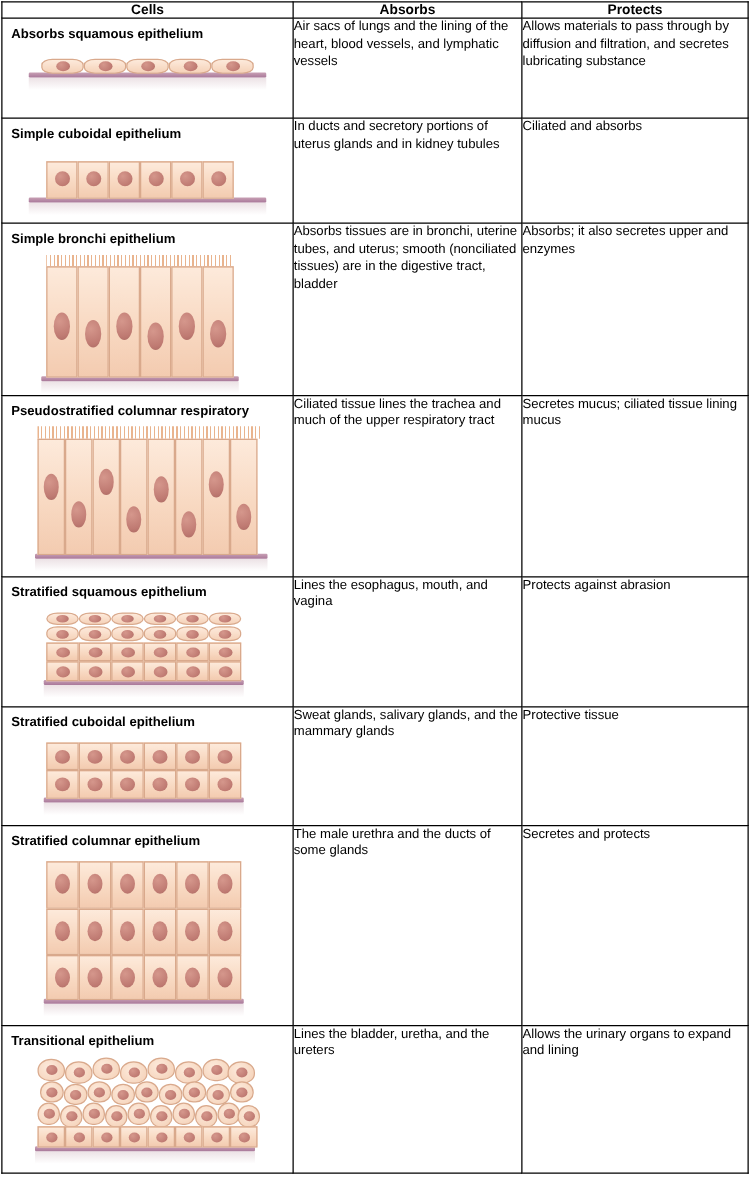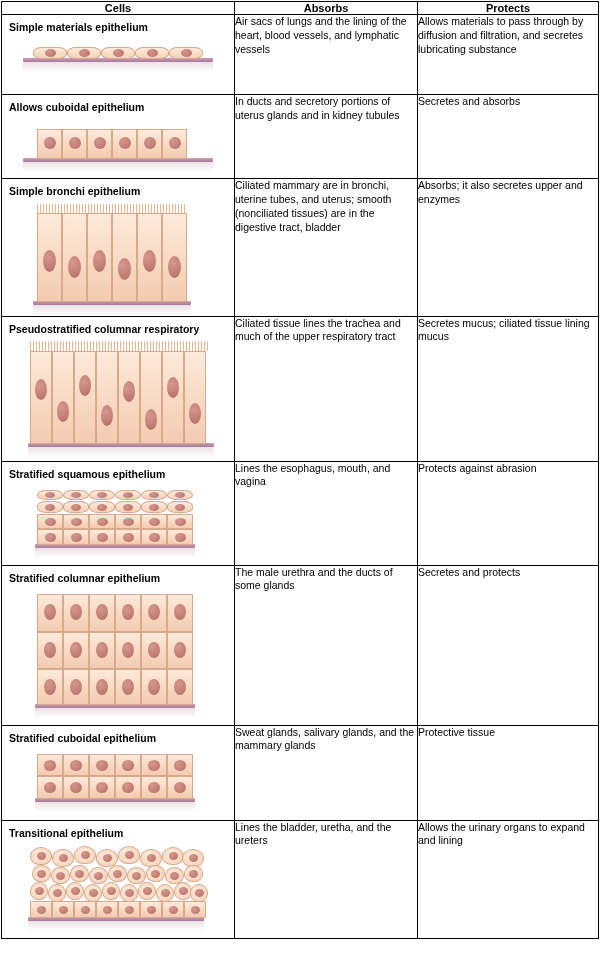--- a/index.html
+++ b/index.html
@@ -120,21 +120,21 @@
     <tr>
       <th>Cells</th>
       <th>Absorbs</th>
       <th>Protects</th>
     </tr>
   </thead>
   <tbody>
 
     <tr style="height:80px;">
       <td class="cell-col">
-        <div class="cell-title">Simple materials epithelium</div>
+        <div class="cell-title">Absorbs squamous epithelium</div>
         <div class="art" style="width:190px;height:34px;">
           <div class="basement" style="top:20px;"></div>
           <div class="shadow-band" style="top:24px;"></div>
           <div class="flatcell" style="left:10px;top:9px;width:34px;height:12px;"></div>
           <div class="flatcell" style="left:44px;top:9px;width:34px;height:12px;"></div>
           <div class="flatcell" style="left:78px;top:9px;width:34px;height:12px;"></div>
           <div class="flatcell" style="left:112px;top:9px;width:34px;height:12px;"></div>
           <div class="flatcell" style="left:146px;top:9px;width:34px;height:12px;"></div>
           <div class="nucleus" style="left:22px;top:11px;width:11px;height:8px;"></div>
           <div class="nucleus" style="left:56px;top:11px;width:11px;height:8px;"></div>
@@ -142,40 +142,40 @@
           <div class="nucleus" style="left:124px;top:11px;width:11px;height:8px;"></div>
           <div class="nucleus" style="left:158px;top:11px;width:11px;height:8px;"></div>
         </div>
       </td>
       <td class="text-col">Air sacs of lungs and the lining of the heart, blood vessels, and lymphatic vessels</td>
       <td class="text-col">Allows materials to pass through by diffusion and filtration, and secretes lubricating substance</td>
     </tr>
 
     <tr style="height:84px;">
       <td class="cell-col">
-        <div class="cell-title">Allows cuboidal epithelium</div>
+        <div class="cell-title">Simple cuboidal epithelium</div>
         <div class="art" style="width:190px;height:48px;">
           <div class="basement" style="top:40px;"></div>
           <div class="shadow-band" style="top:44px;"></div>
           <div class="cellbox" style="left:14px;top:11px;width:25px;height:30px;"></div>
           <div class="cellbox" style="left:39px;top:11px;width:25px;height:30px;"></div>
           <div class="cellbox" style="left:64px;top:11px;width:25px;height:30px;"></div>
           <div class="cellbox" style="left:89px;top:11px;width:25px;height:30px;"></div>
           <div class="cellbox" style="left:114px;top:11px;width:25px;height:30px;"></div>
           <div class="cellbox" style="left:139px;top:11px;width:25px;height:30px;"></div>
           <div class="nucleus" style="left:21px;top:19px;width:12px;height:12px;"></div>
           <div class="nucleus" style="left:46px;top:19px;width:12px;height:12px;"></div>
           <div class="nucleus" style="left:71px;top:19px;width:12px;height:12px;"></div>
           <div class="nucleus" style="left:96px;top:19px;width:12px;height:12px;"></div>
           <div class="nucleus" style="left:121px;top:19px;width:12px;height:12px;"></div>
           <div class="nucleus" style="left:146px;top:19px;width:12px;height:12px;"></div>
         </div>
       </td>
       <td class="text-col">In ducts and secretory portions of uterus glands and in kidney tubules</td>
-      <td class="text-col">Secretes and absorbs</td>
+      <td class="text-col">Ciliated and absorbs</td>
     </tr>
 
     <tr style="height:136px;">
       <td class="cell-col">
         <div class="cell-title">Simple bronchi epithelium</div>
         <div class="art" style="width:190px;height:108px;">
           <div class="cilia" style="left:14px;top:2px;width:150px;height:9px;"></div>
           <div class="basement" style="left:10px;top:99px;width:158px;"></div>
           <div class="shadow-band" style="left:10px;top:103px;width:158px;"></div>
           <div class="cellbox" style="left:14px;top:11px;width:25px;height:89px;"></div>
@@ -185,21 +185,21 @@
           <div class="cellbox" style="left:114px;top:11px;width:25px;height:89px;"></div>
           <div class="cellbox" style="left:139px;top:11px;width:25px;height:89px;"></div>
           <div class="nucleus" style="left:20px;top:48px;width:13px;height:22px;"></div>
           <div class="nucleus" style="left:45px;top:54px;width:13px;height:22px;"></div>
           <div class="nucleus" style="left:70px;top:48px;width:13px;height:22px;"></div>
           <div class="nucleus" style="left:95px;top:56px;width:13px;height:22px;"></div>
           <div class="nucleus" style="left:120px;top:48px;width:13px;height:22px;"></div>
           <div class="nucleus" style="left:145px;top:54px;width:13px;height:22px;"></div>
         </div>
       </td>
-      <td class="text-col">Ciliated mammary are in bronchi, uterine tubes, and uterus; smooth (nonciliated tissues) are in the digestive tract, bladder</td>
+      <td class="text-col">Absorbs tissues are in bronchi, uterine tubes, and uterus; smooth (nonciliated tissues) are in the digestive tract, bladder</td>
       <td class="text-col">Absorbs; it also secretes upper and enzymes</td>
     </tr>
 
     <tr style="height:145px;">
       <td class="cell-col">
         <div class="cell-title">Pseudostratified columnar respiratory</div>
         <div class="art" style="width:200px;height:114px;">
           <div class="cilia" style="left:12px;top:2px;width:180px;height:10px;"></div>
           <div class="basement" style="left:10px;top:104px;width:186px;"></div>
           <div class="shadow-band" style="left:10px;top:108px;width:186px;"></div>
@@ -286,20 +286,60 @@
           <div class="nucleus" style="left:74px;top:49px;width:11px;height:9px;"></div>
           <div class="nucleus" style="left:100px;top:49px;width:11px;height:9px;"></div>
           <div class="nucleus" style="left:126px;top:49px;width:11px;height:9px;"></div>
           <div class="nucleus" style="left:152px;top:49px;width:11px;height:9px;"></div>
         </div>
       </td>
       <td class="text-col">Lines the esophagus, mouth, and vagina</td>
       <td class="text-col">Protects against abrasion</td>
     </tr>
 
+    <tr style="height:95px;">
+      <td class="cell-col">
+        <div class="cell-title">Stratified cuboidal epithelium</div>
+        <div class="art" style="width:190px;height:60px;">
+          <div class="basement" style="left:12px;top:50px;width:160px;"></div>
+          <div class="shadow-band" style="left:12px;top:54px;width:160px;"></div>
+
+          <div class="cellbox" style="left:14px;top:6px;width:26px;height:22px;"></div>
+          <div class="cellbox" style="left:40px;top:6px;width:26px;height:22px;"></div>
+          <div class="cellbox" style="left:66px;top:6px;width:26px;height:22px;"></div>
+          <div class="cellbox" style="left:92px;top:6px;width:26px;height:22px;"></div>
+          <div class="cellbox" style="left:118px;top:6px;width:26px;height:22px;"></div>
+          <div class="cellbox" style="left:144px;top:6px;width:26px;height:22px;"></div>
+
+          <div class="cellbox" style="left:14px;top:28px;width:26px;height:23px;"></div>
+          <div class="cellbox" style="left:40px;top:28px;width:26px;height:23px;"></div>
+          <div class="cellbox" style="left:66px;top:28px;width:26px;height:23px;"></div>
+          <div class="cellbox" style="left:92px;top:28px;width:26px;height:23px;"></div>
+          <div class="cellbox" style="left:118px;top:28px;width:26px;height:23px;"></div>
+          <div class="cellbox" style="left:144px;top:28px;width:26px;height:23px;"></div>
+
+          <div class="nucleus" style="left:21px;top:12px;width:12px;height:11px;"></div>
+          <div class="nucleus" style="left:47px;top:12px;width:12px;height:11px;"></div>
+          <div class="nucleus" style="left:73px;top:12px;width:12px;height:11px;"></div>
+          <div class="nucleus" style="left:99px;top:12px;width:12px;height:11px;"></div>
+          <div class="nucleus" style="left:125px;top:12px;width:12px;height:11px;"></div>
+          <div class="nucleus" style="left:151px;top:12px;width:12px;height:11px;"></div>
+
+          <div class="nucleus" style="left:21px;top:34px;width:12px;height:11px;"></div>
+          <div class="nucleus" style="left:47px;top:34px;width:12px;height:11px;"></div>
+          <div class="nucleus" style="left:73px;top:34px;width:12px;height:11px;"></div>
+          <div class="nucleus" style="left:99px;top:34px;width:12px;height:11px;"></div>
+          <div class="nucleus" style="left:125px;top:34px;width:12px;height:11px;"></div>
+          <div class="nucleus" style="left:151px;top:34px;width:12px;height:11px;"></div>
+        </div>
+      </td>
+      <td class="text-col">Sweat glands, salivary glands, and the mammary glands</td>
+      <td class="text-col">Protective tissue</td>
+    </tr>
+
     <tr style="height:160px;">
       <td class="cell-col">
         <div class="cell-title">Stratified columnar epithelium</div>
         <div class="art" style="width:190px;height:126px;">
           <div class="basement" style="left:12px;top:116px;width:160px;"></div>
           <div class="shadow-band" style="left:12px;top:120px;width:160px;"></div>
 
           <div class="cellbox" style="left:14px;top:6px;width:26px;height:38px;"></div>
           <div class="cellbox" style="left:40px;top:6px;width:26px;height:38px;"></div>
           <div class="cellbox" style="left:66px;top:6px;width:26px;height:38px;"></div>
@@ -338,60 +378,20 @@
           <div class="nucleus" style="left:21px;top:91px;width:12px;height:16px;"></div>
           <div class="nucleus" style="left:47px;top:91px;width:12px;height:16px;"></div>
           <div class="nucleus" style="left:73px;top:91px;width:12px;height:16px;"></div>
           <div class="nucleus" style="left:99px;top:91px;width:12px;height:16px;"></div>
           <div class="nucleus" style="left:125px;top:91px;width:12px;height:16px;"></div>
           <div class="nucleus" style="left:151px;top:91px;width:12px;height:16px;"></div>
         </div>
       </td>
       <td class="text-col">The male urethra and the ducts of some glands</td>
       <td class="text-col">Secretes and protects</td>
-    </tr>
-
-    <tr style="height:95px;">
-      <td class="cell-col">
-        <div class="cell-title">Stratified cuboidal epithelium</div>
-        <div class="art" style="width:190px;height:60px;">
-          <div class="basement" style="left:12px;top:50px;width:160px;"></div>
-          <div class="shadow-band" style="left:12px;top:54px;width:160px;"></div>
-
-          <div class="cellbox" style="left:14px;top:6px;width:26px;height:22px;"></div>
-          <div class="cellbox" style="left:40px;top:6px;width:26px;height:22px;"></div>
-          <div class="cellbox" style="left:66px;top:6px;width:26px;height:22px;"></div>
-          <div class="cellbox" style="left:92px;top:6px;width:26px;height:22px;"></div>
-          <div class="cellbox" style="left:118px;top:6px;width:26px;height:22px;"></div>
-          <div class="cellbox" style="left:144px;top:6px;width:26px;height:22px;"></div>
-
-          <div class="cellbox" style="left:14px;top:28px;width:26px;height:23px;"></div>
-          <div class="cellbox" style="left:40px;top:28px;width:26px;height:23px;"></div>
-          <div class="cellbox" style="left:66px;top:28px;width:26px;height:23px;"></div>
-          <div class="cellbox" style="left:92px;top:28px;width:26px;height:23px;"></div>
-          <div class="cellbox" style="left:118px;top:28px;width:26px;height:23px;"></div>
-          <div class="cellbox" style="left:144px;top:28px;width:26px;height:23px;"></div>
-
-          <div class="nucleus" style="left:21px;top:12px;width:12px;height:11px;"></div>
-          <div class="nucleus" style="left:47px;top:12px;width:12px;height:11px;"></div>
-          <div class="nucleus" style="left:73px;top:12px;width:12px;height:11px;"></div>
-          <div class="nucleus" style="left:99px;top:12px;width:12px;height:11px;"></div>
-          <div class="nucleus" style="left:125px;top:12px;width:12px;height:11px;"></div>
-          <div class="nucleus" style="left:151px;top:12px;width:12px;height:11px;"></div>
-
-          <div class="nucleus" style="left:21px;top:34px;width:12px;height:11px;"></div>
-          <div class="nucleus" style="left:47px;top:34px;width:12px;height:11px;"></div>
-          <div class="nucleus" style="left:73px;top:34px;width:12px;height:11px;"></div>
-          <div class="nucleus" style="left:99px;top:34px;width:12px;height:11px;"></div>
-          <div class="nucleus" style="left:125px;top:34px;width:12px;height:11px;"></div>
-          <div class="nucleus" style="left:151px;top:34px;width:12px;height:11px;"></div>
-        </div>
-      </td>
-      <td class="text-col">Sweat glands, salivary glands, and the mammary glands</td>
-      <td class="text-col">Protective tissue</td>
     </tr>
 
     <tr style="height:118px;">
       <td class="cell-col">
         <div class="cell-title">Transitional epithelium</div>
         <div class="art" style="width:200px;height:84px;">
           <div class="basement" style="left:10px;top:74px;width:176px;"></div>
           <div class="shadow-band" style="left:10px;top:78px;width:176px;"></div>
 
           <div class="roundcell" style="left:12px;top:4px;width:22px;height:18px;"></div>

